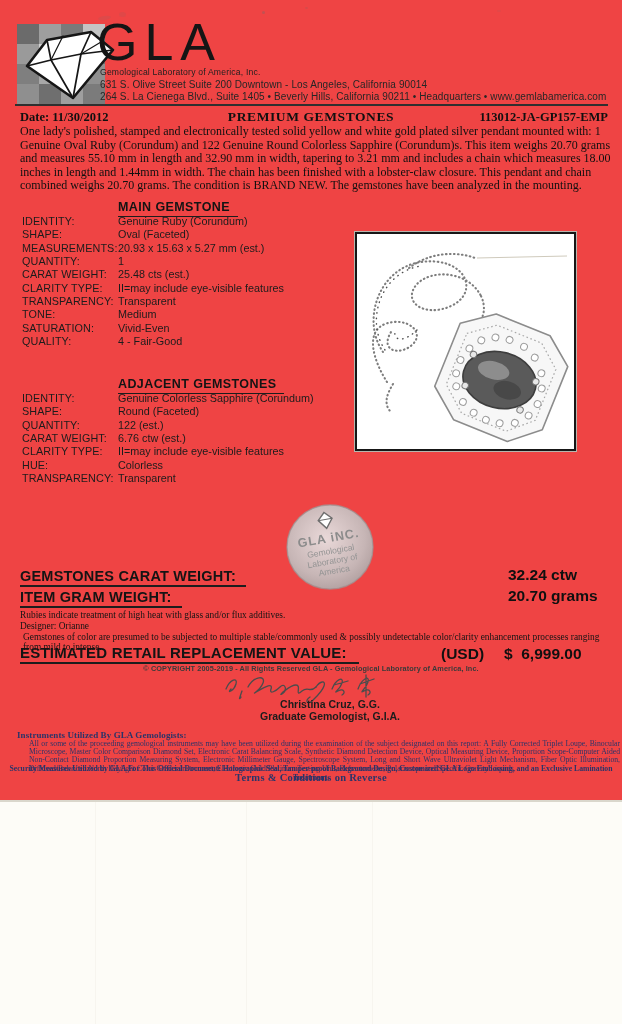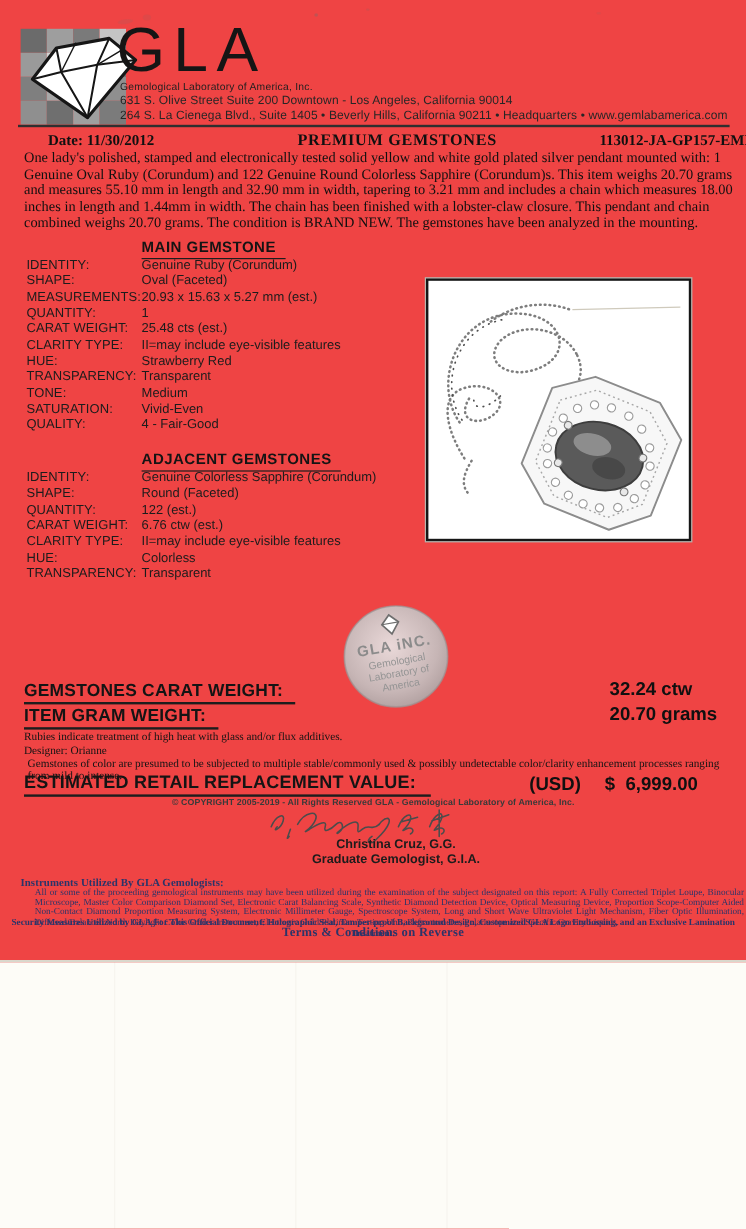--- a/index.html
+++ b/index.html
@@ -20,21 +20,21 @@
     left:97px;top:16px;font-size:52px;line-height:52px;
     letter-spacing:7px;color:#151515;font-weight:400;
     font-family:"Liberation Sans", sans-serif;
   }
   .logo-subtitle{left:100px;top:67px;font-size:8.6px;color:#1f1f1f;letter-spacing:.2px;}
   .addr{left:100px;font-size:10px;color:#262626;letter-spacing:.1px;white-space:nowrap;}
   .addr1{top:78.5px;}
   .addr2{top:91px;}
   .header-rule{left:15px;top:104px;width:593px;height:2px;background:#2f2f2f;}
   
-  .meta{font-family:"Liberation Serif", serif;font-weight:bold;font-size:12.5px;color:#101010;margin-left:20px;}
+  .meta{font-family:"Liberation Serif", serif;font-weight:bold;font-size:12.5px;color:#101010;}
   .meta-date{left:20px;top:110px;}
   .meta-title{left:0;top:109px;width:622px;text-align:center;font-size:13.5px;letter-spacing:.6px;}
   .meta-report{left:430px;top:110px;width:178px;text-align:right;}
   
   .description{
     left:20px;top:125px;width:592px;
     font-family:"Liberation Serif", serif;font-size:12px;line-height:13.55px;color:#101010;
     text-align:left;
   }
   
@@ -148,21 +148,20 @@
   <div class="abs" style="left:118px;top:197px;">
     <span class="gem-title">MAIN GEMSTONE</span>
   </div>
   <div class="abs gem-rows" style="left:22px;top:215px;">
     <div class="gem-row"><span class="gem-label">IDENTITY:</span><span class="gem-value">Genuine Ruby (Corundum)</span></div>
     <div class="gem-row"><span class="gem-label">SHAPE:</span><span class="gem-value">Oval (Faceted)</span></div>
     <div class="gem-row"><span class="gem-label">MEASUREMENTS:</span><span class="gem-value">20.93 x 15.63 x 5.27 mm (est.)</span></div>
     <div class="gem-row"><span class="gem-label">QUANTITY:</span><span class="gem-value">1</span></div>
     <div class="gem-row"><span class="gem-label">CARAT WEIGHT:</span><span class="gem-value">25.48 cts (est.)</span></div>
     <div class="gem-row"><span class="gem-label">CLARITY TYPE:</span><span class="gem-value">II=may include eye-visible features</span></div>
-    <div class="gem-row"><span class="gem-label">HUE:</span><span class="gem-value">Strawberry Red</span></div>
     <div class="gem-row"><span class="gem-label">TRANSPARENCY:</span><span class="gem-value">Transparent</span></div>
     <div class="gem-row"><span class="gem-label">TONE:</span><span class="gem-value">Medium</span></div>
     <div class="gem-row"><span class="gem-label">SATURATION:</span><span class="gem-value">Vivid-Even</span></div>
     <div class="gem-row"><span class="gem-label">QUALITY:</span><span class="gem-value">4 - Fair-Good</span></div>
   </div>
 
   <div class="abs" style="left:118px;top:374px;">
     <span class="gem-title">ADJACENT GEMSTONES</span>
   </div>
   <div class="abs gem-rows" style="left:22px;top:392px;">

